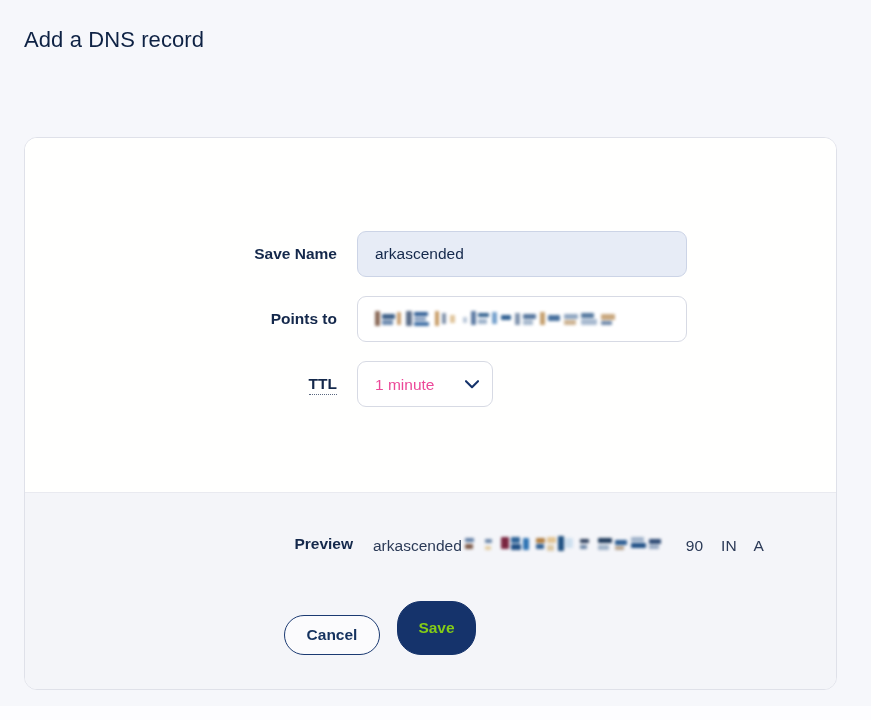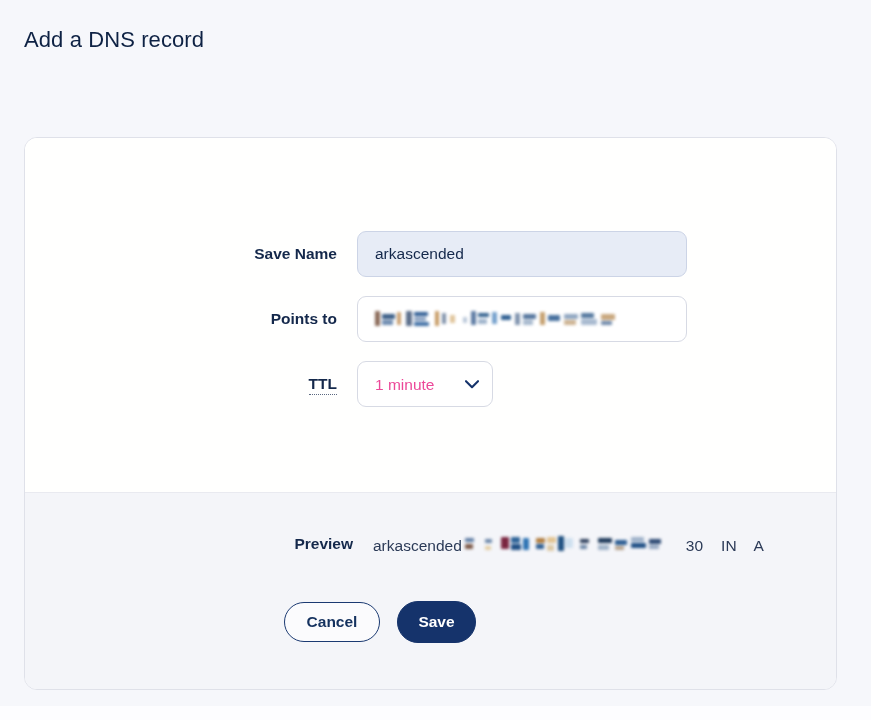--- a/index.html
+++ b/index.html
@@ -227,45 +227,45 @@
   }
   .preview-tail-part { margin-right: 13px; }
   .preview-tail-part:last-child { margin-right: 0; }
 
   
   .button-row {
     position: absolute;
     top: 108px;
     left: 259px;
     display: flex;
-    align-items: center;
+    align-items: flex-end;
     gap: 17px;
   }
   .btn {
     font-family: "Liberation Sans", sans-serif;
     font-size: 15.5px;
     font-weight: 700;
     border-radius: 24px;
     cursor: pointer;
     outline: none;
     line-height: 1;
   }
   .btn-cancel {
     width: 96px;
     height: 40px;
     background: #fbfbfd;
     border: 1.6px solid #1b3a72;
     color: #15325f;
   }
   .btn-save {
     width: 79px;
-    height: 42px;
+    height: 54px;
     background: #15336b;
     border: 1.6px solid #15336b;
-    color: #ffffff;
+    color: #84cc16;
   }
 </style>
 </head>
 <body>
 
 <div class="page-title">Add a DNS record</div>
 
 <div class="card">
 
   <div class="card-body">
@@ -363,21 +363,21 @@
           <span style="left:135px;top:2px;width:14px;height:5px;background:#1e3a5c;"></span>
           <span style="left:135px;top:9px;width:11px;height:5px;background:#9fb2c8;"></span>
           <span style="left:152px;top:4px;width:12px;height:5px;background:#2a5c92;"></span>
           <span style="left:152px;top:10px;width:9px;height:4px;background:#b5a28c;"></span>
           <span style="left:168px;top:1px;width:13px;height:5px;background:#9db1c9;"></span>
           <span style="left:168px;top:7px;width:15px;height:5px;background:#1d4e84;"></span>
           <span style="left:186px;top:3px;width:12px;height:5px;background:#2c4a74;"></span>
           <span style="left:186px;top:9px;width:10px;height:4px;background:#94a8c2;"></span>
         </span>
         <span class="preview-tail">
-          <span class="preview-tail-part">30</span>
+          <span class="preview-tail-part">90</span>
           <span class="preview-tail-part">IN</span>
           <span class="preview-tail-part">A</span>
         </span>
       </div>
     </div>
 
     <div class="button-row">
       <button class="btn btn-cancel">Cancel</button>
       <button class="btn btn-save">Save</button>
     </div>

